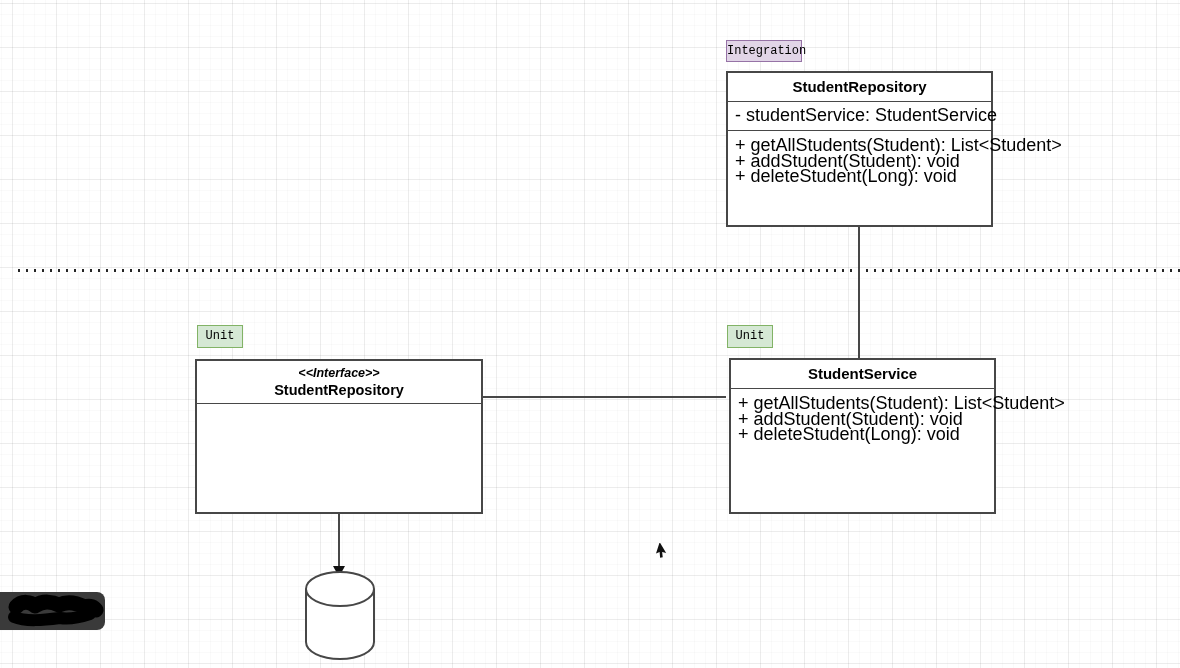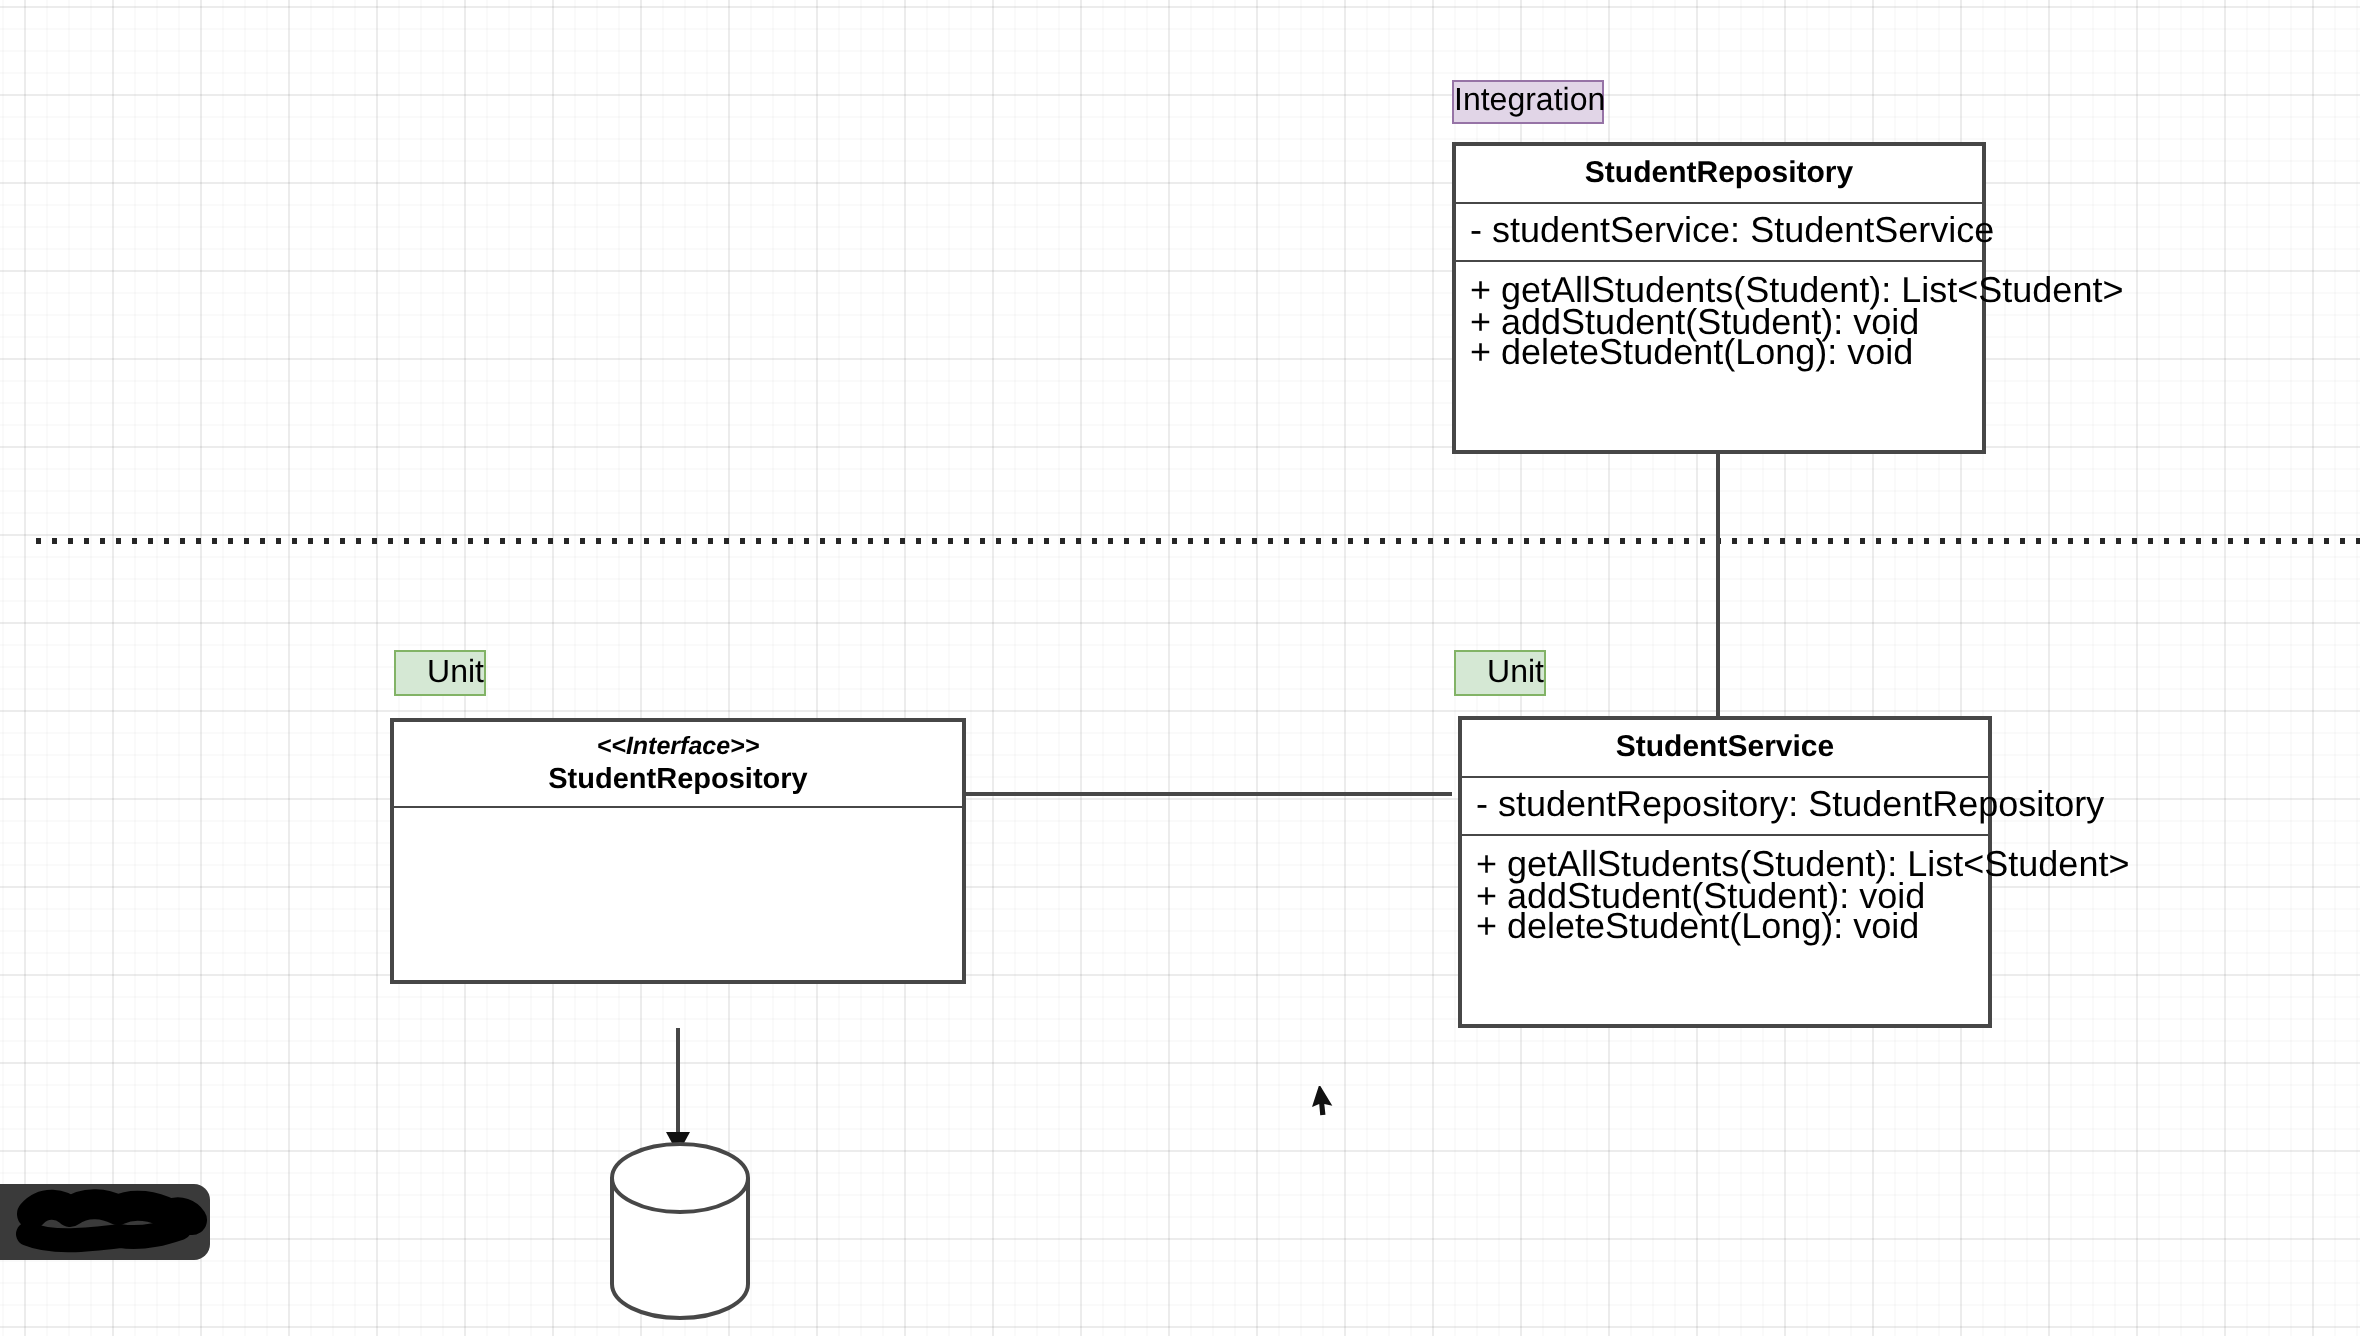--- a/index.html
+++ b/index.html
@@ -12,29 +12,29 @@
       linear-gradient(rgba(0,0,0,0.055) 1px, transparent 1px),
       linear-gradient(90deg, rgba(0,0,0,0.055) 1px, transparent 1px),
       linear-gradient(rgba(0,0,0,0.02) 1px, transparent 1px),
       linear-gradient(90deg, rgba(0,0,0,0.02) 1px, transparent 1px);
     background-size:44px 44px, 44px 44px, 11px 11px, 11px 11px;
     background-position:3px 3px, 12px 0, 3px 3px, 1px 0;
   }
 
   .badge{
     position:absolute;box-sizing:border-box;border:1px solid;
-    font-size:16px;text-align:right;line-height:20px;background:#d5e8d4;
+    font-size:12px;text-align:center;line-height:20px;background:#d5e8d4;font-family:Liberation Mono, monospace;
   }
   .badge-integration{left:726px;top:40px;width:76px;height:22px;background:#e1d5e7;border-color:#9673a6;}
   .badge-unit-left{left:197px;top:325px;width:46px;height:23px;border-color:#82b366;line-height:21px;}
   .badge-unit-right{left:727px;top:325px;width:46px;height:23px;border-color:#82b366;line-height:21px;}
 
   .uml-box{position:absolute;box-sizing:border-box;background:#ffffff;border:2px solid #474747;}
   .box-top{left:726px;top:71px;width:267px;height:156px;}
-  .box-interface{left:195px;top:359px;width:288px;height:133px;}
+  .box-interface{left:195px;top:359px;width:288px;height:155px;}
   .box-service{left:729px;top:358px;width:267px;height:156px;}
 
   .uml-title{
     font-weight:bold;font-size:15px;text-align:center;
     height:28px;line-height:27px;border-bottom:1.5px solid #474747;
   }
   .uml-header-2line{
     text-align:center;padding-top:4px;height:43px;box-sizing:border-box;
     border-bottom:1.5px solid #474747;
   }
@@ -99,23 +99,20 @@
 
   <div class="uml-box box-interface">
     <div class="uml-header-2line">
       <div class="uml-stereotype">&lt;&lt;Interface&gt;&gt;</div>
       <div class="uml-title-line">StudentRepository</div>
     </div>
   </div>
 
   <div class="uml-box box-service">
     <div class="uml-title">StudentService</div>
-    <div class="uml-attrs">
-      <div>- studentRepository: StudentRepository</div>
-    </div>
     <div class="uml-methods">
       <div>+ getAllStudents(Student): List&lt;Student&gt;</div>
       <div>+ addStudent(Student): void</div>
       <div>+ deleteStudent(Long): void</div>
     </div>
   </div>
 
   <div class="db-cylinder">
     <svg width="74" height="94" viewBox="0 0 74 94">
       <path d="M3,20 L3,73 C3,82.5 18,90 37,90 C56,90 71,82.5 71,73 L71,20" fill="#ffffff" stroke="#474747" stroke-width="2"></path>

